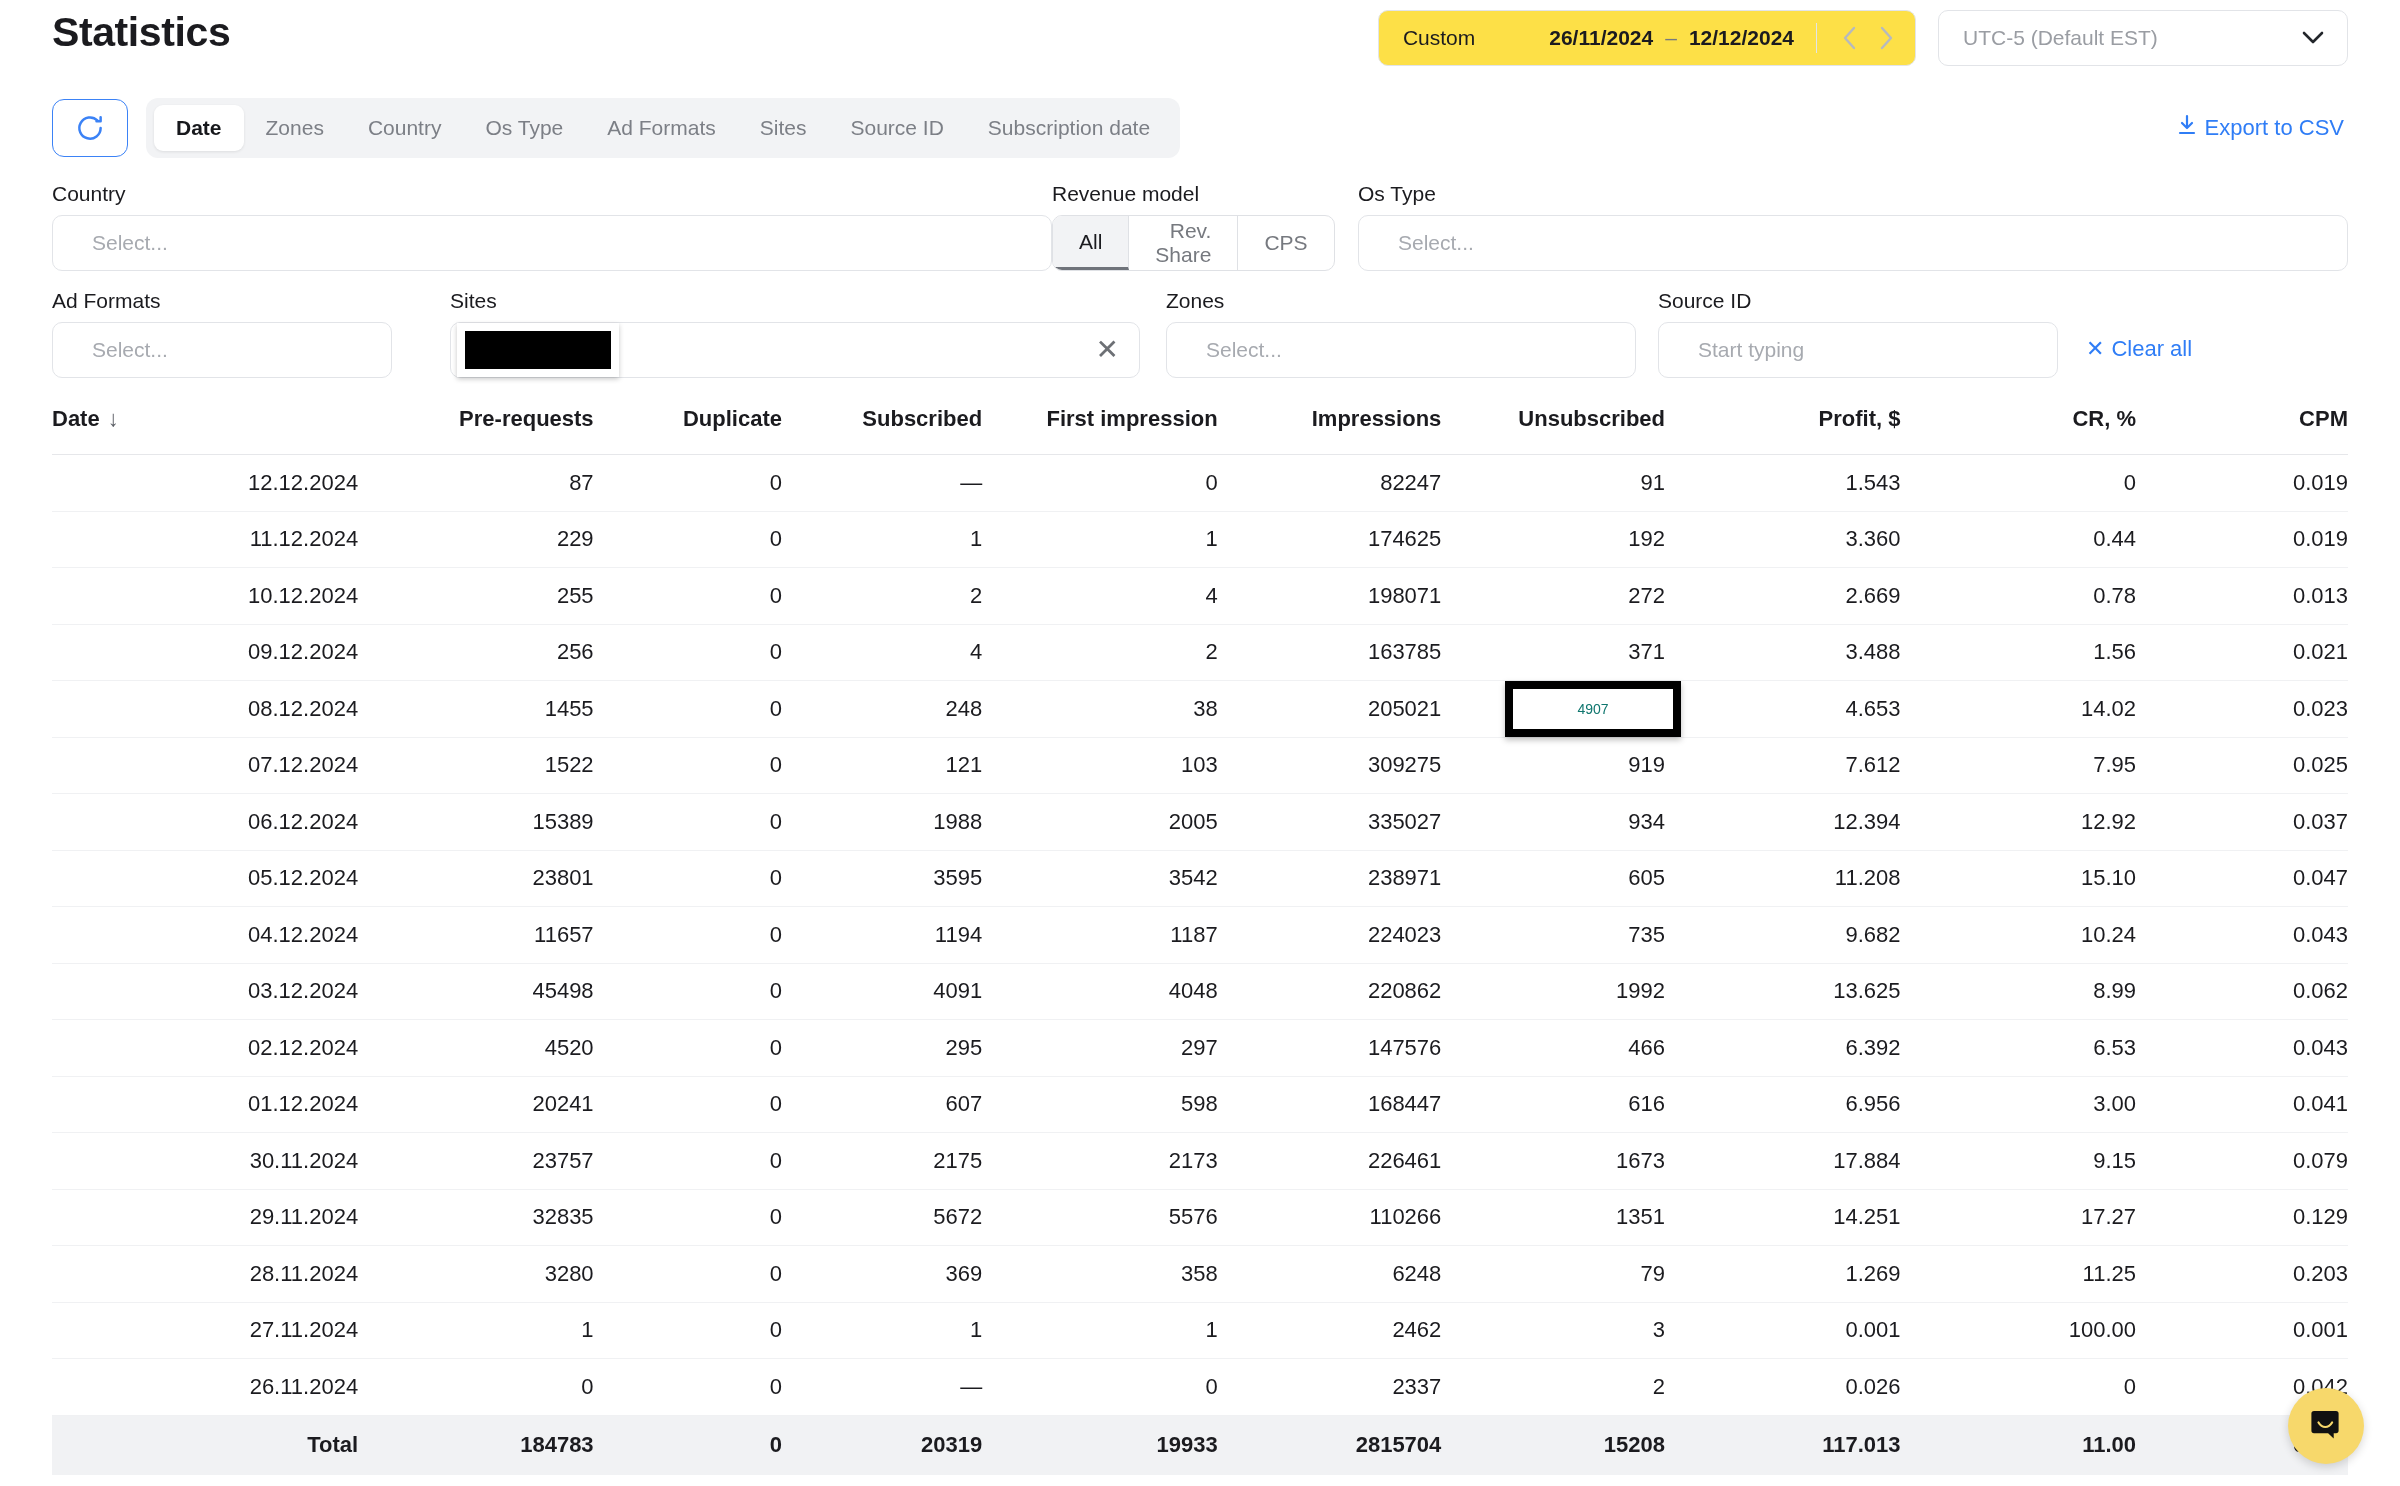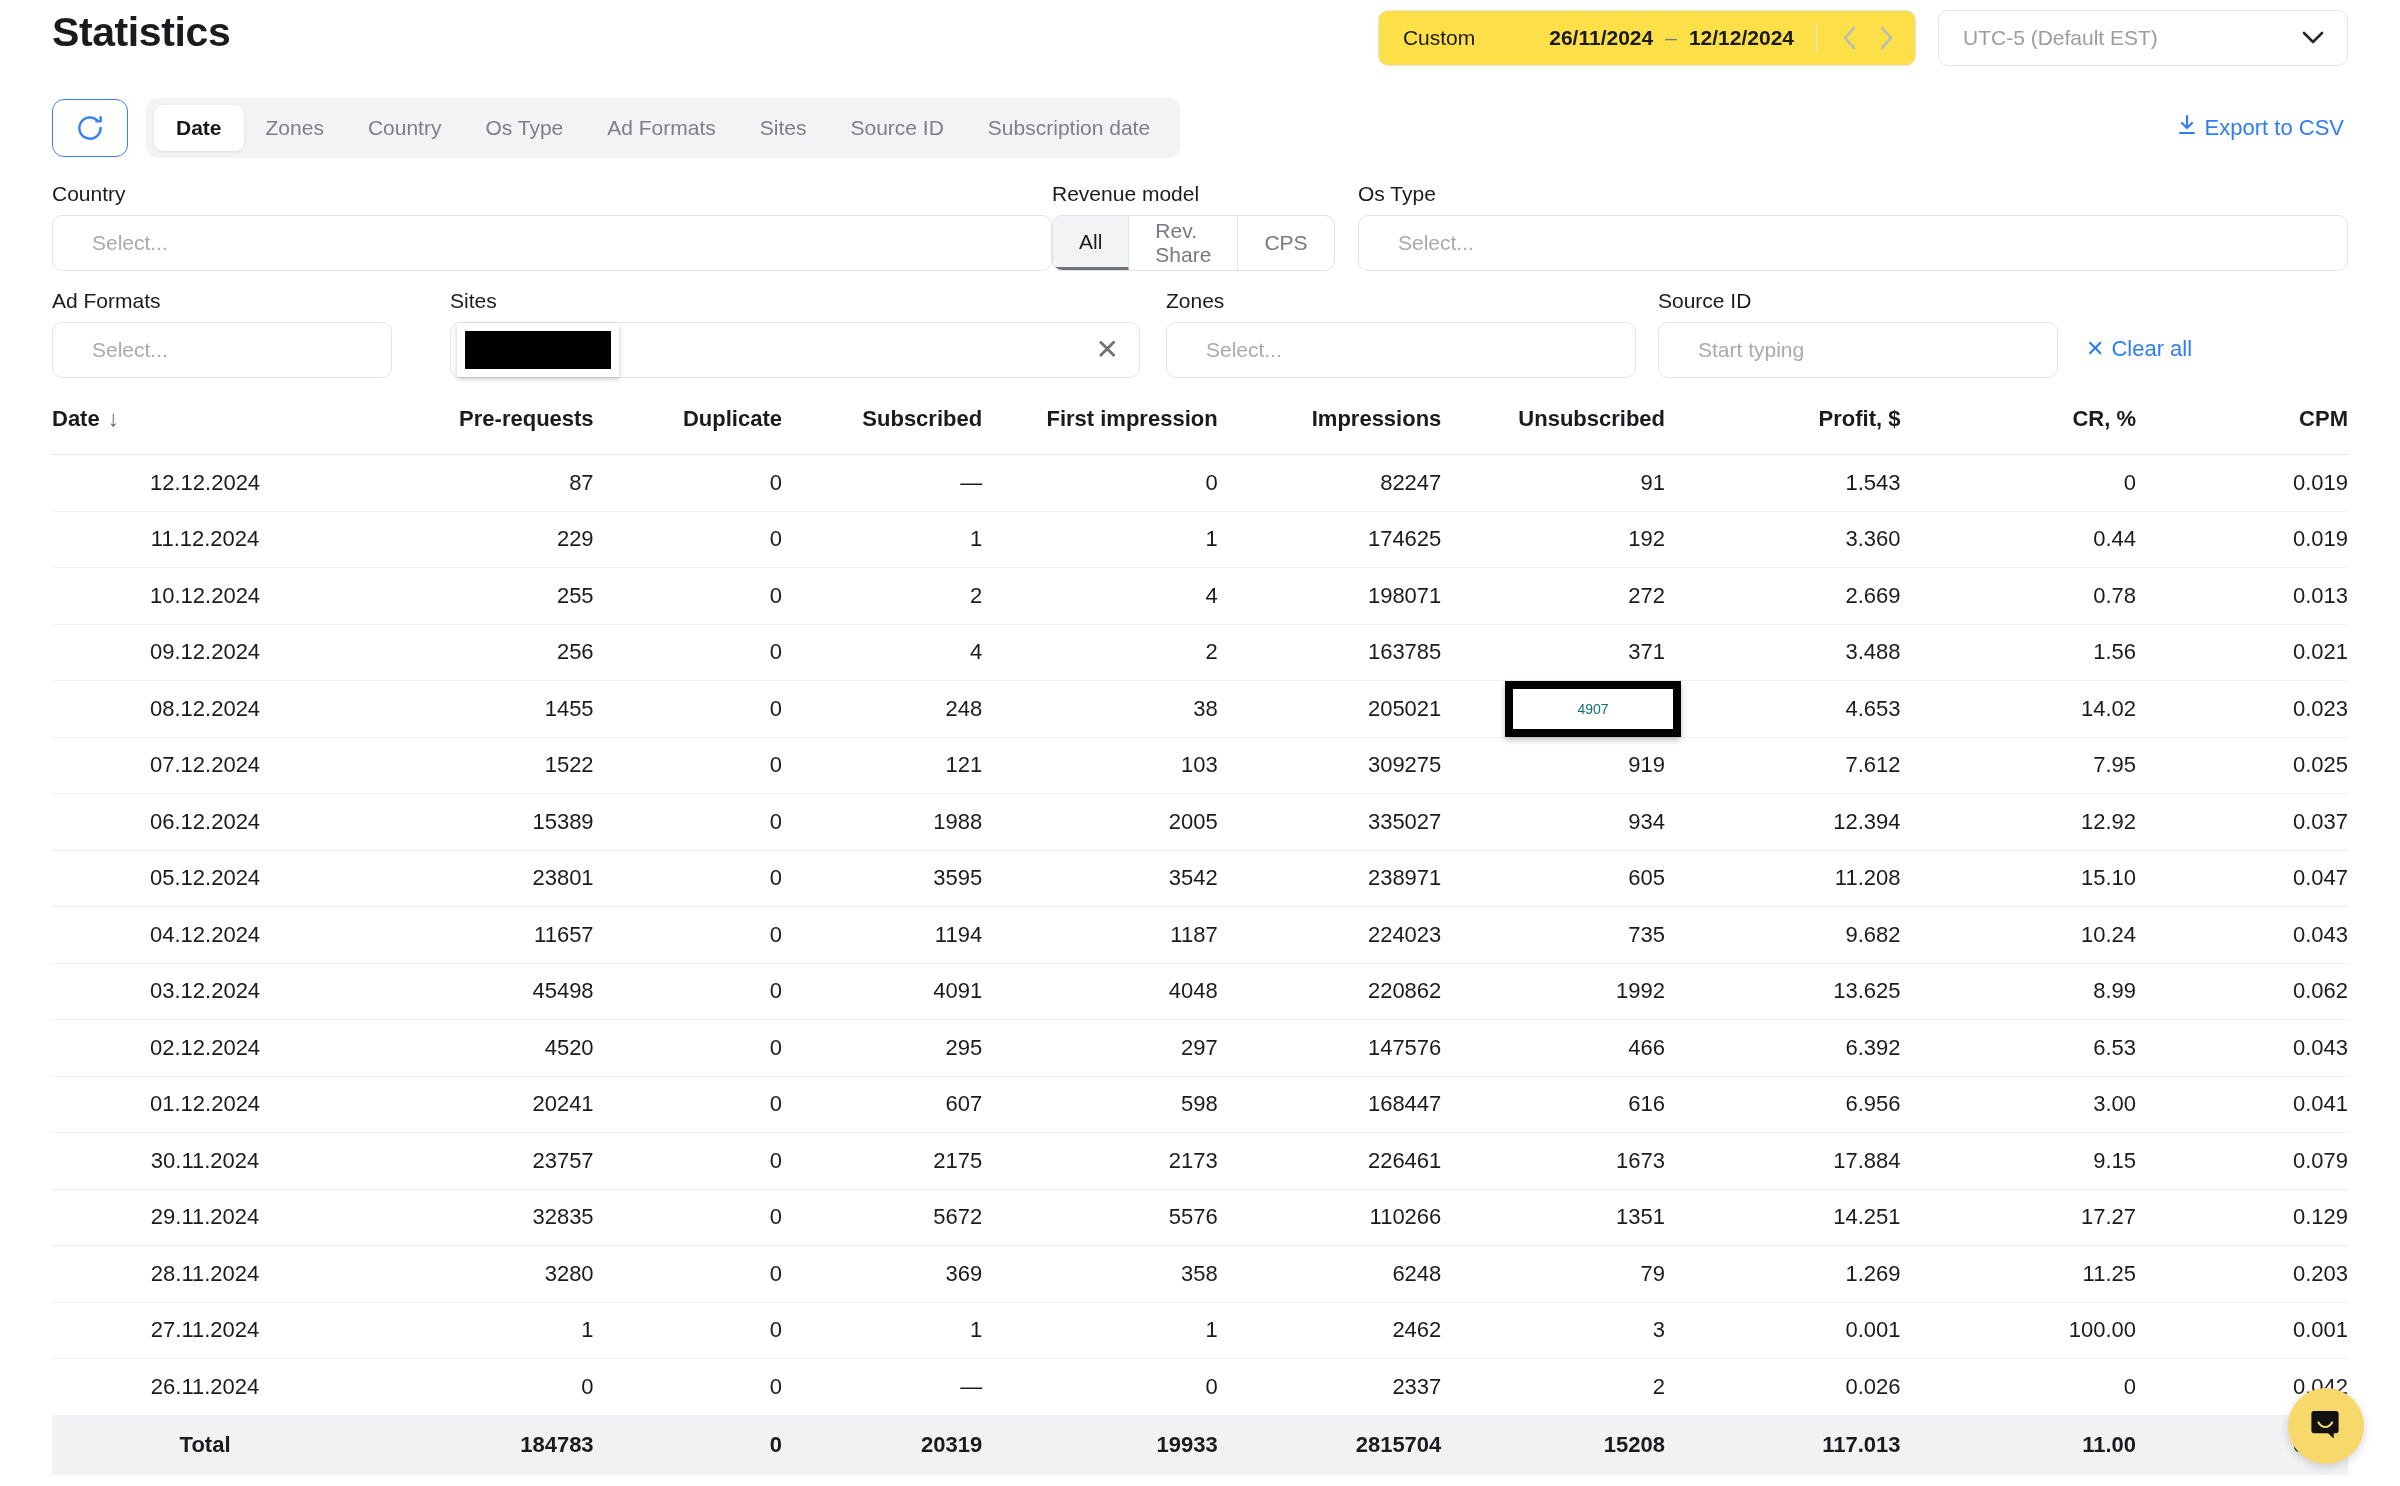--- a/index.html
+++ b/index.html
@@ -82,20 +82,21 @@
   }
 
   .seg {
     display: inline-flex; height: 56px; border: 1px solid #dfe1e5; border-radius: 10px;
     overflow: hidden; background: #fff;
   }
   .seg-item {
     display: flex; align-items: center; justify-content: center;
     padding: 0 26px; font-size: 21px; color: #76797f; cursor: pointer;
     border-right: 1px solid #dfe1e5;
+    text-align: right;
   }
   .seg-item:last-child { border-right: none; }
   .seg-item.active { background: #f2f3f5; color: #1b1b1f; border-bottom: 3px solid #6f737a; }
 
   .sites-wrap { position: relative; }
   .sites-box {
     height: 56px; border: 1px solid #e2e4e8; border-radius: 10px; background: #fff;
     display: flex; align-items: center; justify-content: flex-end; padding: 0 20px;
   }
   .sites-clear { font-size: 28px; color: #6d7075; line-height: 1; cursor: pointer; font-weight: 300; }
@@ -114,21 +115,21 @@
   .table { margin-top: 28px; width: 100%; border-collapse: collapse; table-layout: fixed; }
   .table th {
     font-size: 22px; font-weight: 700; color: #1b1b1f; text-align: right;
     padding: 0 0 22px 0; border-bottom: 1px solid #e6e7ea;
   }
   .table th.c-date { text-align: left; }
   .table td {
     font-size: 22px; color: #1b1b1f; text-align: right; height: 56.5px;
     border-bottom: 1px solid #f0f1f3; padding: 0;
   }
-  .table td.c-date { text-align: center; margin-top: 42px; }
+  .table td.c-date { text-align: right; margin-top: 42px; }
   .sort-arrow { display: inline-block; margin-left: 8px; color: #5c5f66; font-weight: 400; }
 
   .total-row td { background: #f1f2f4; font-weight: 700; border-bottom: none; height: 60px; }
 
   .hl-cell { position: relative; }
   .hl-box {
     position: absolute; right: -16px; top: 50%; transform: translateY(-50%);
     width: 176px; height: 56px; border: 8px solid #000; background: #fff;
     display: flex; align-items: center; justify-content: center;
     font-size: 14px; color: #0f766e;

